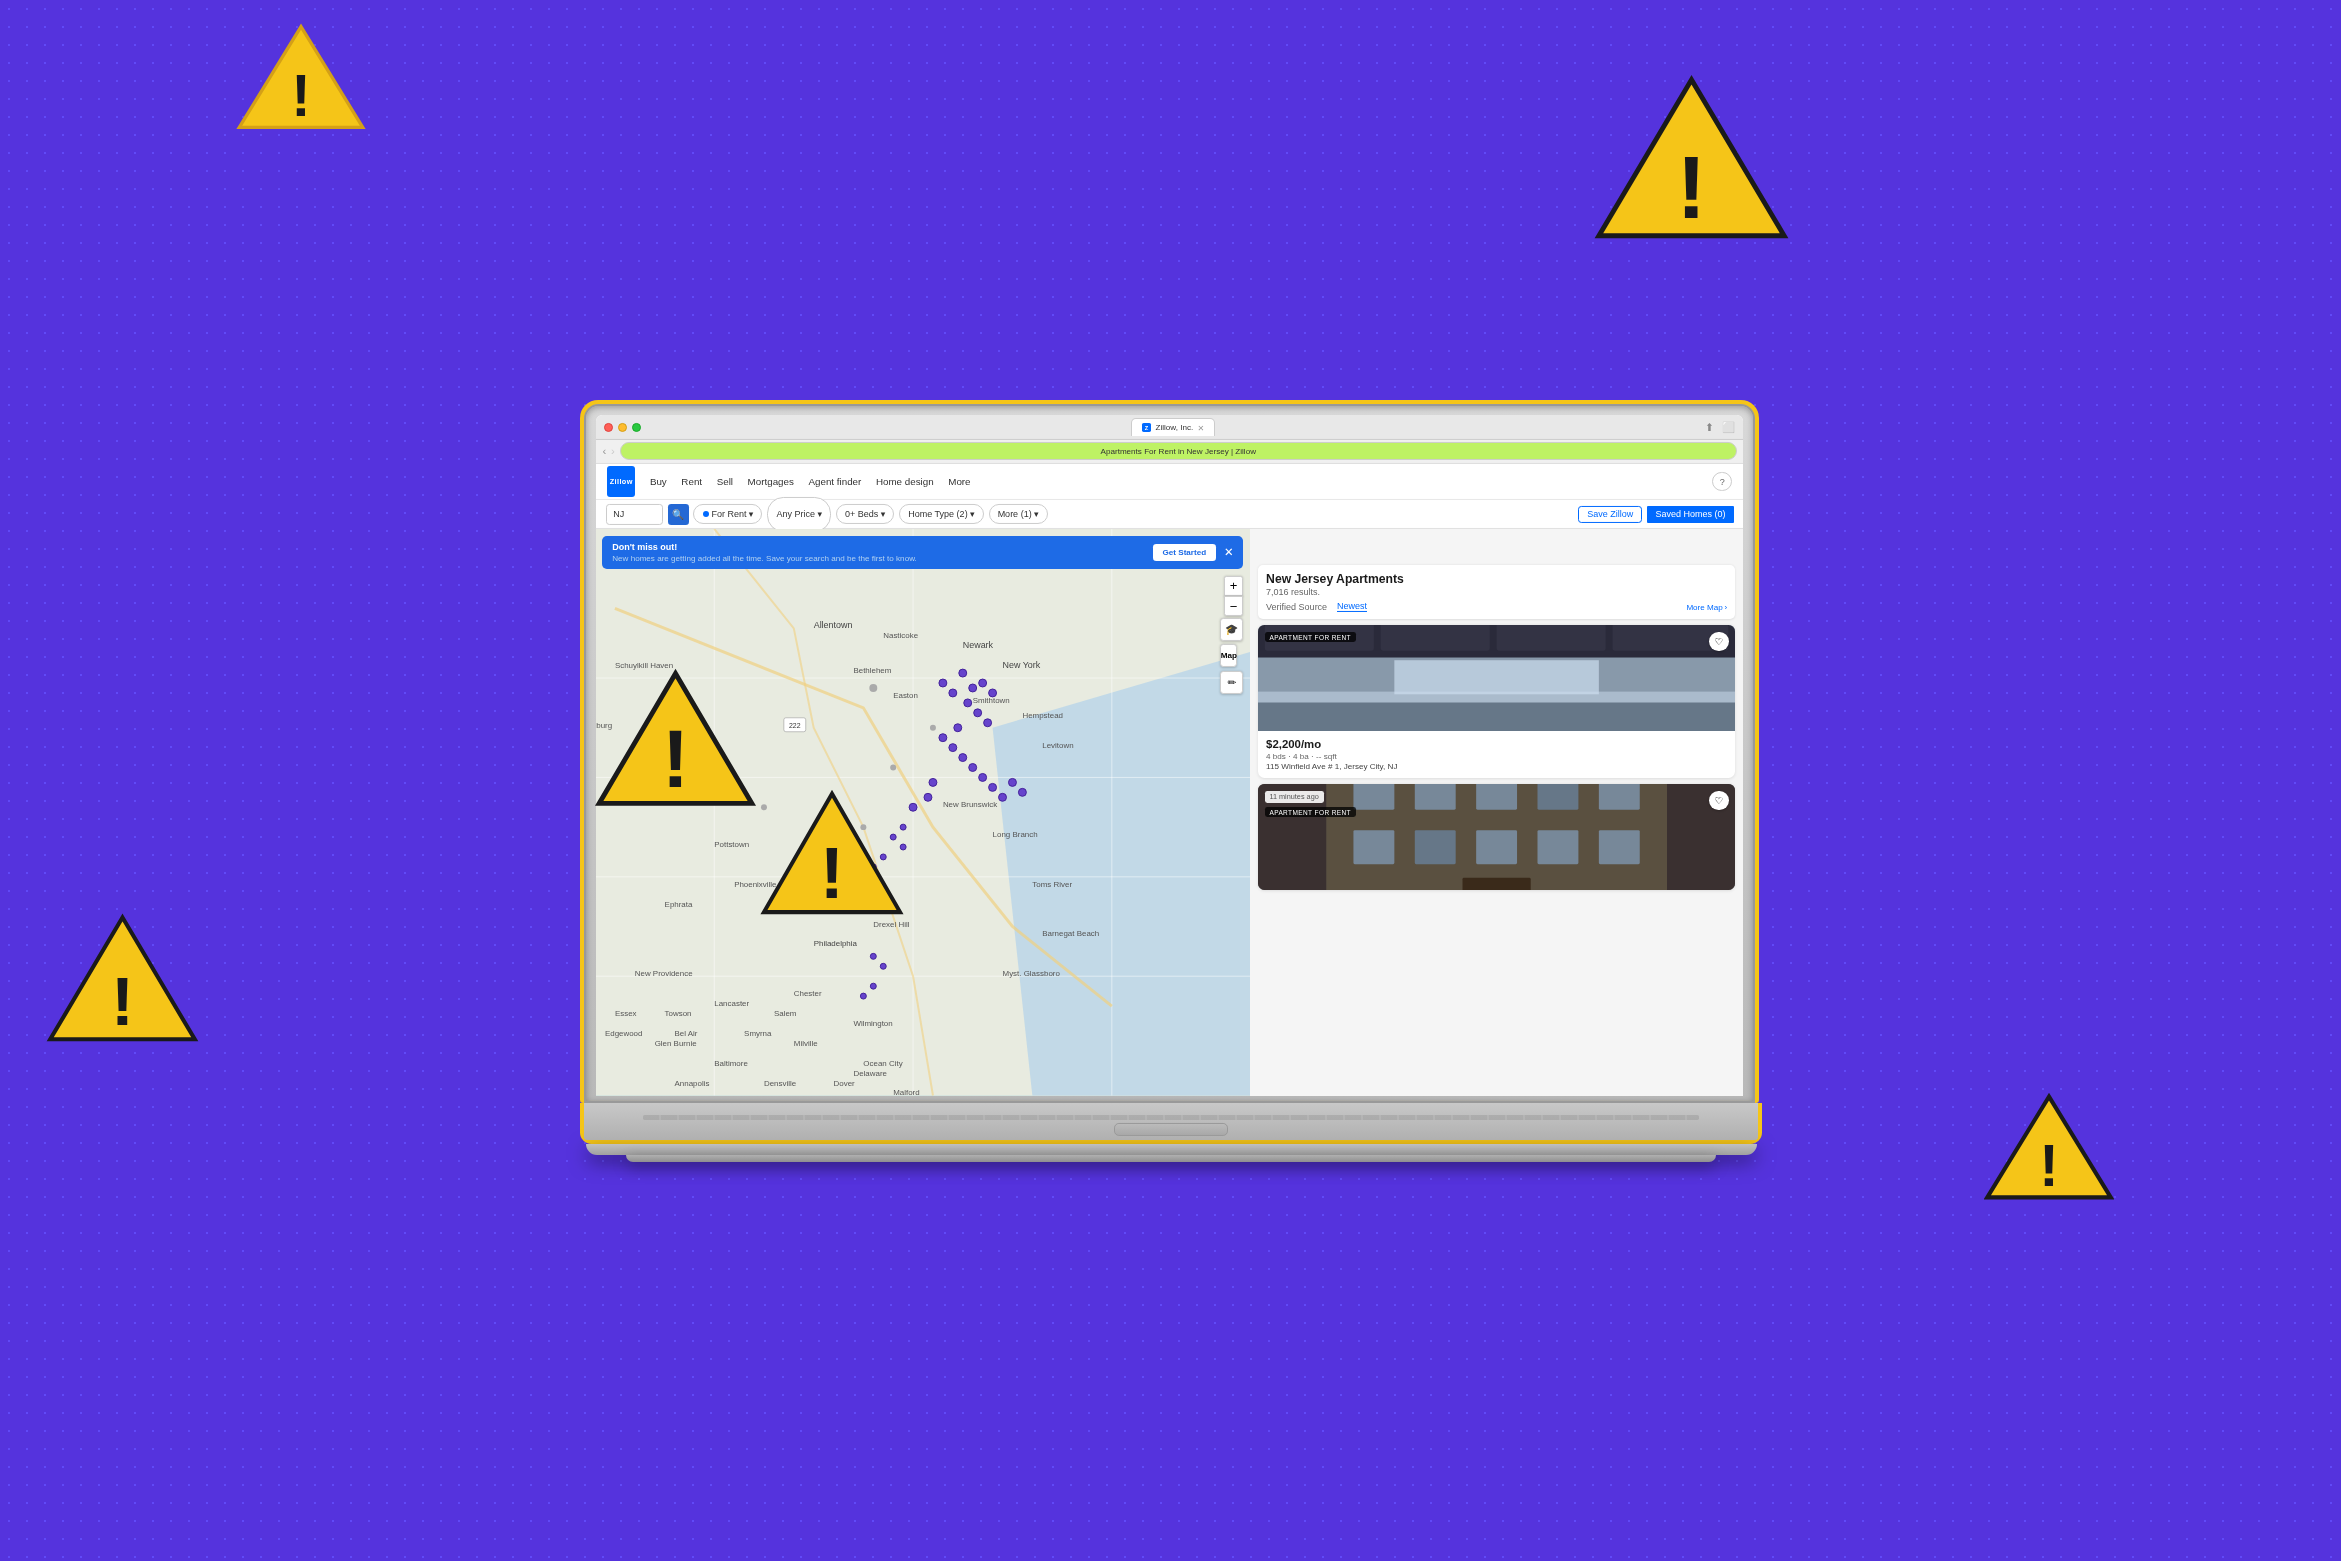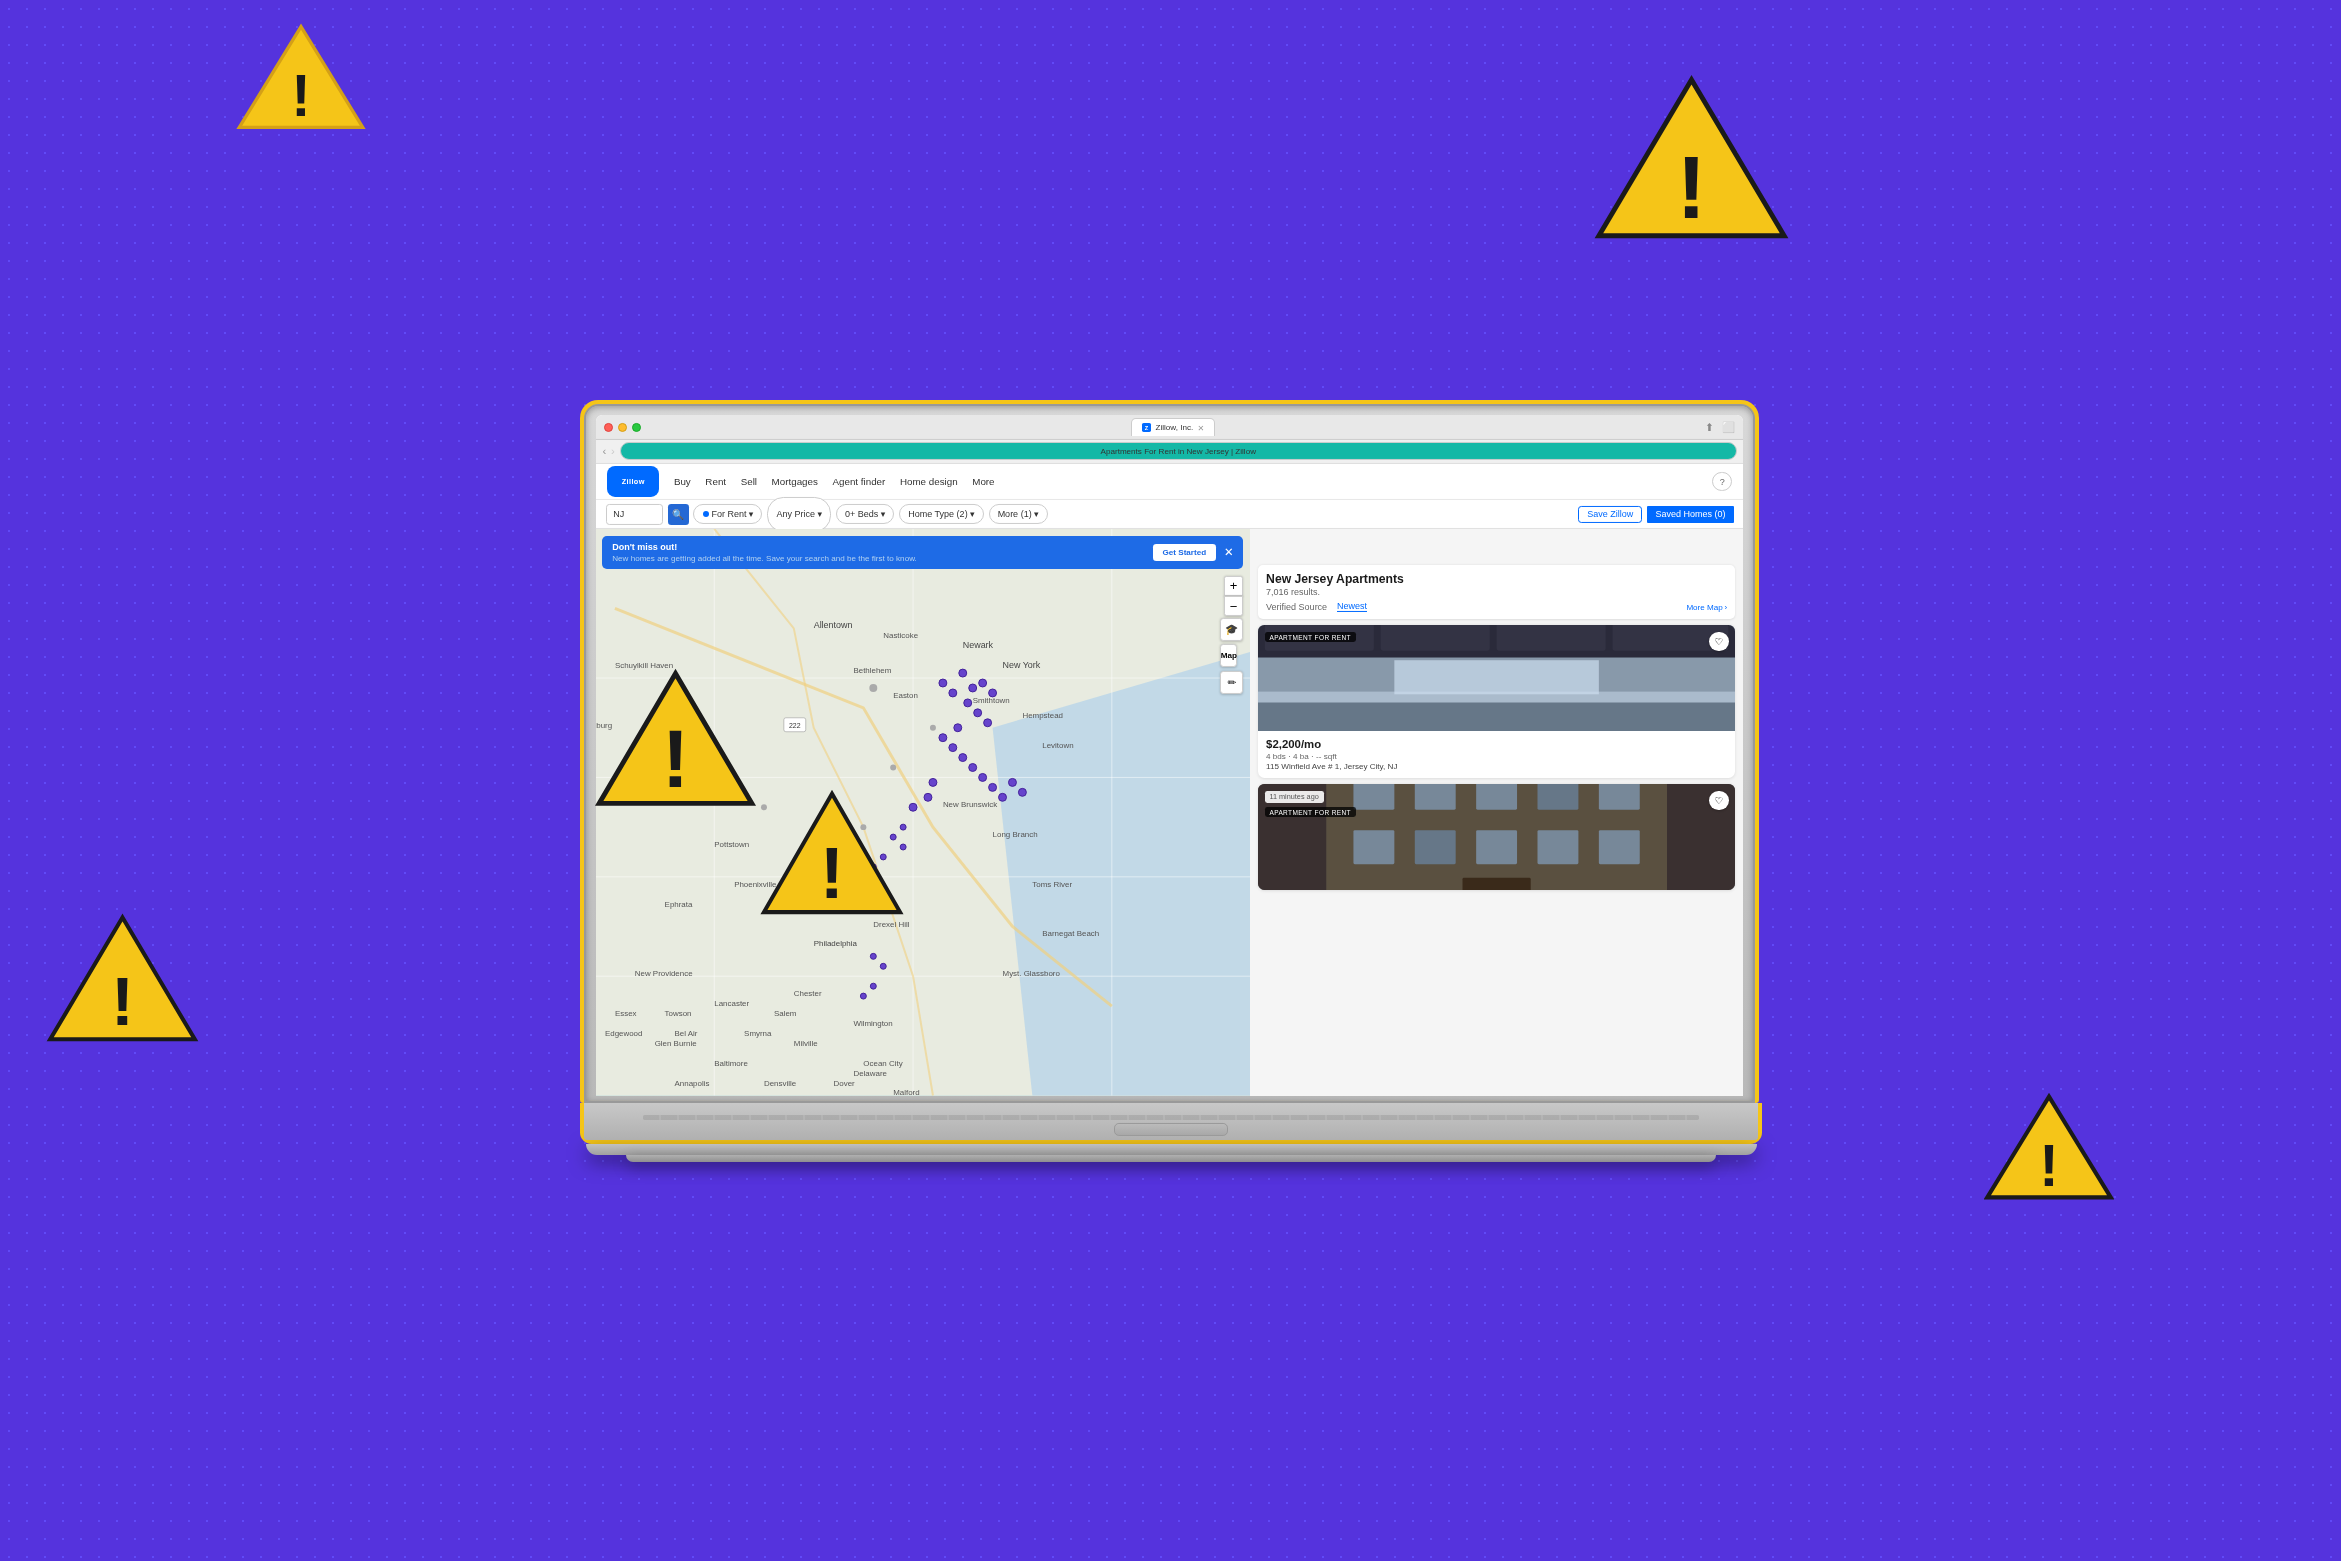--- a/index.html
+++ b/index.html
@@ -77,27 +77,27 @@
             </div>
             <div style="display:flex;gap:8.1px;color:#888;font-size:10.6px;">
               <span>⬆</span>
               <span>⬜</span>
             </div>
           </div>
 
           <div style="background:#f0f0f0; height:24.4px; display:flex; align-items:center; padding:0 6.5px; gap:4.9px; border-bottom:0.8px solid #ddd; flex-shrink:0;">
             <span style="color:#999;font-size:11.4px;">‹</span>
             <span style="color:#ccc;font-size:11.4px;">›</span>
-            <div style="flex:1;background:#14b8a6;border:0.8px solid #ccc;border-radius:9.8px;height:18px;display:flex;align-items:center;padding:0 9.8px;font-size:8.1px;color:#333;justify-content:center;">
+            <div style="flex:1;background:#bef264;border:0.8px solid #ccc;border-radius:9.8px;height:18px;display:flex;align-items:center;padding:0 9.8px;font-size:8.1px;color:#333;justify-content:center;">
               <span>Apartments For Rent in New Jersey | Zillow</span>
             </div>
           </div>
 
           <div style="background:white;height:36px;display:flex;align-items:center;padding:0 11.4px;border-bottom:0.8px solid #e8e8e8;flex-shrink:0;gap:0;">
-            <div style="width:52px;height:31px;background:#006aff;border-radius:8px;display:flex;align-items:center;justify-content:center;margin-right:14.6px;flex-shrink:0;">
+            <div style="width:28px;height:31px;background:#006aff;border-radius:3px;display:flex;align-items:center;justify-content:center;margin-right:14.6px;flex-shrink:0;">
               <span style="color:white;font-size:7.3px;font-weight:bold;letter-spacing:0.4px;">Zillow</span>
             </div>
             <div style="display:flex;gap:14.6px;font-size:9.8px;">
               <a style="text-decoration:none;color:#333;font-weight:500;">Buy</a>
               <a style="text-decoration:none;color:#333;font-weight:500;">Rent</a>
               <a style="text-decoration:none;color:#333;font-weight:500;">Sell</a>
               <a style="text-decoration:none;color:#333;font-weight:500;">Mortgages</a>
               <a style="text-decoration:none;color:#333;font-weight:500;">Agent finder</a>
               <a style="text-decoration:none;color:#333;font-weight:500;">Home design</a>
               <a style="text-decoration:none;color:#333;font-weight:500;">More</a>

